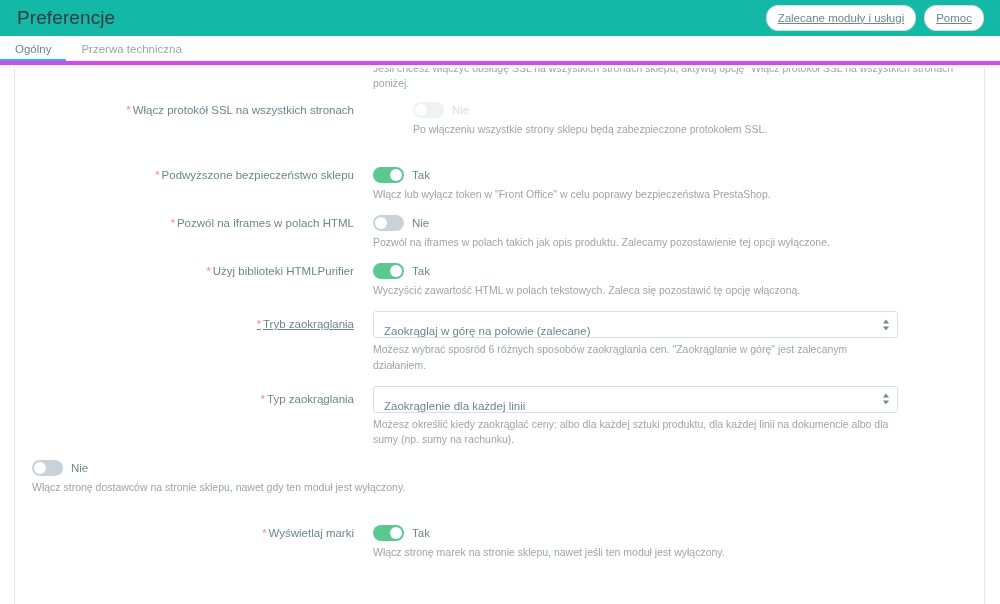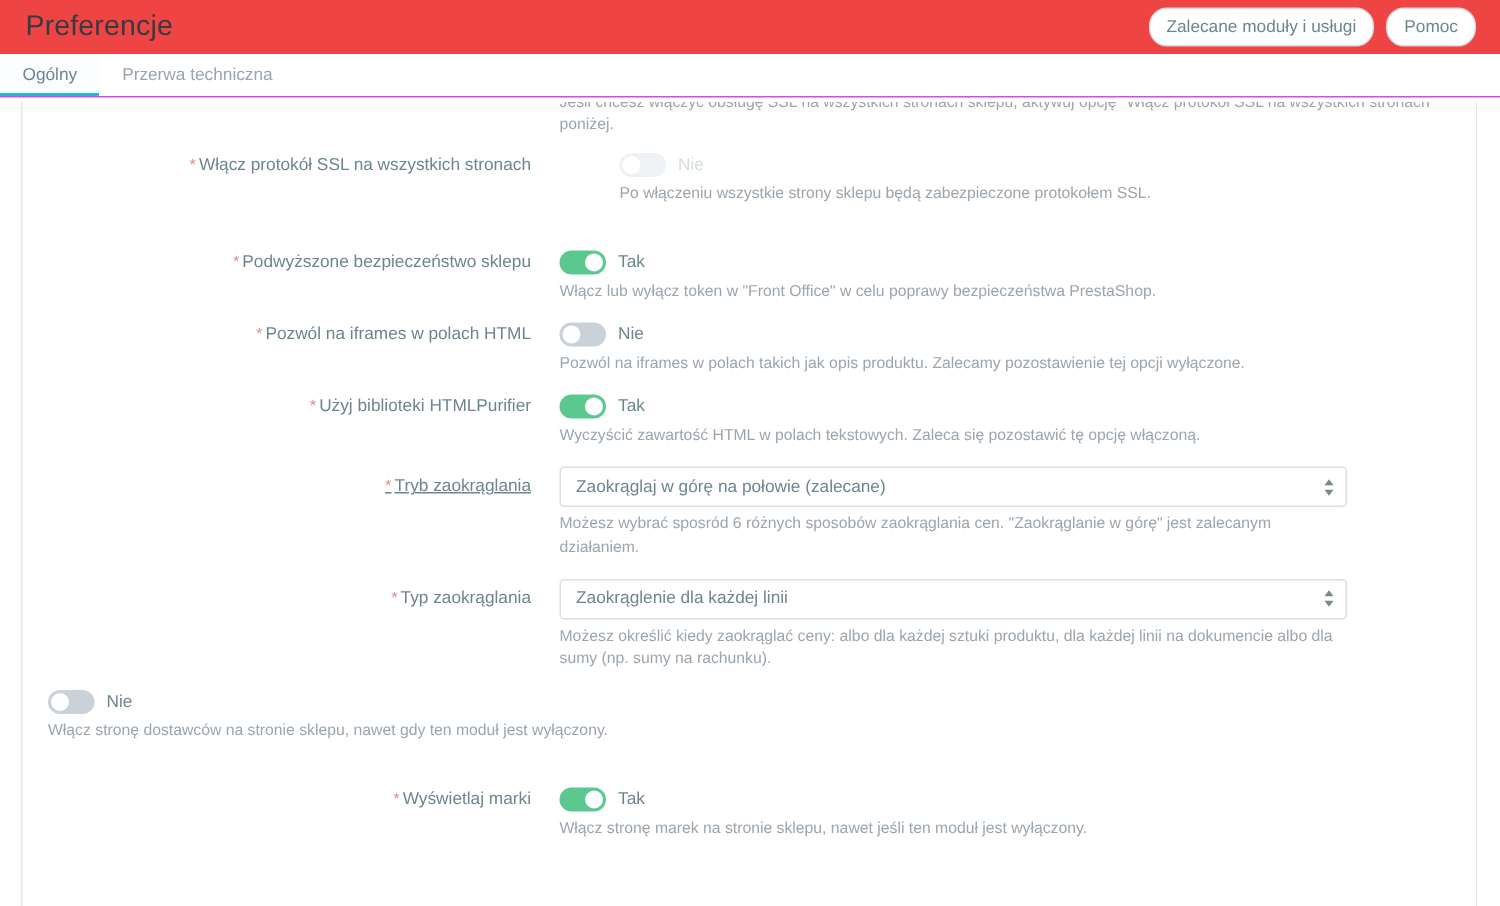--- a/index.html
+++ b/index.html
@@ -9,21 +9,21 @@
     width: 1000px; height: 604px;
     background: #ffffff;
     font-family: "Liberation Sans", "DejaVu Sans", sans-serif;
     overflow: hidden;
   }
 
   
   .page-header {
     position: relative;
     height: 36px;
-    background: #ef4444;
+    background: #14b8a6;
     display: flex;
     align-items: center;
     padding: 0 16px;
   }
   .page-title {
     font-size: 19px;
     font-weight: 400;
     color: #363a41;
     letter-spacing: .1px;
     margin: 0;
@@ -39,27 +39,28 @@
     border: 1px solid #d6dbe0;
     background: #ffffff;
     color: #6c868e;
     font-size: 11.5px;
     font-family: inherit;
     border-radius: 12px;
     padding: 6px 11px;
     line-height: 1.1;
     cursor: pointer;
     white-space: nowrap;
+    text-decoration: underline;
   }
 
   
   .tabs-bar {
     height: 29px;
     background: #ffffff;
-    border-bottom: 1px solid #d946ef;
+    border-bottom: 4px solid #d946ef;
     display: flex;
     align-items: stretch;
     padding-left: 0;
   }
   .tab {
     display: flex;
     align-items: center;
     padding: 0 15px;
     font-size: 11.5px;
     color: #9aa4ad;
@@ -168,21 +169,21 @@
 
   
   .sel {
     position: relative;
     width: 525px;
     height: 27px;
     border: 1px solid #d9dfe3;
     border-radius: 3px;
     background: #ffffff;
     display: flex;
-    align-items: center;
+    align-items: flex-end;
     padding: 0 24px 0 10px;
     font-size: 11.5px;
     color: #6c868e;
     cursor: pointer;
   }
   .sel .sel-text {
     overflow: hidden;
     text-overflow: ellipsis;
     white-space: nowrap;
   }

